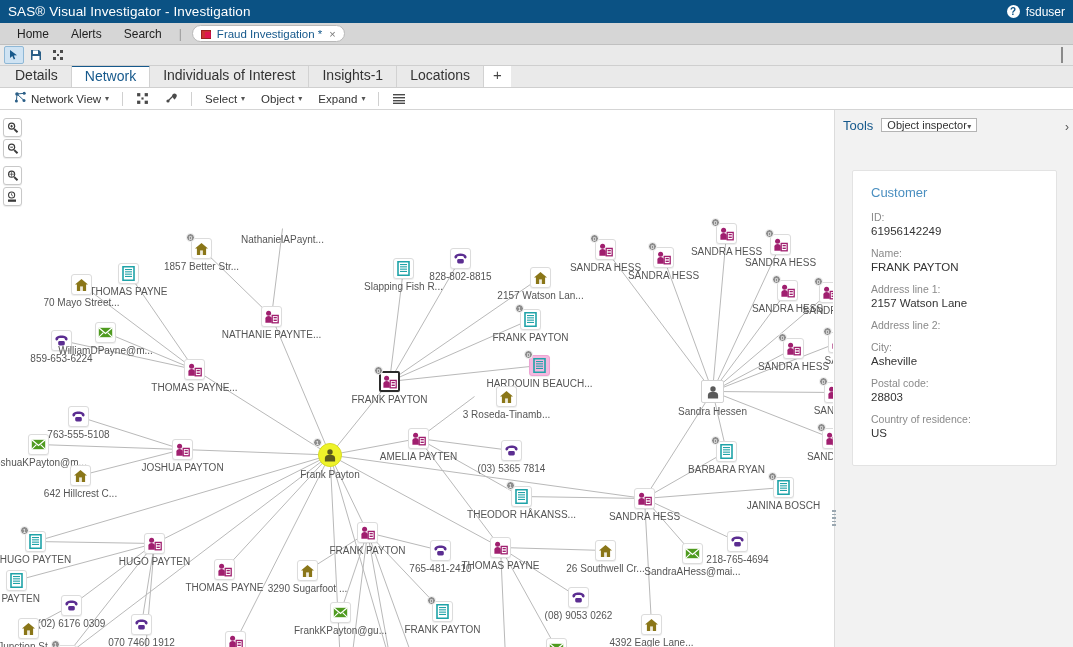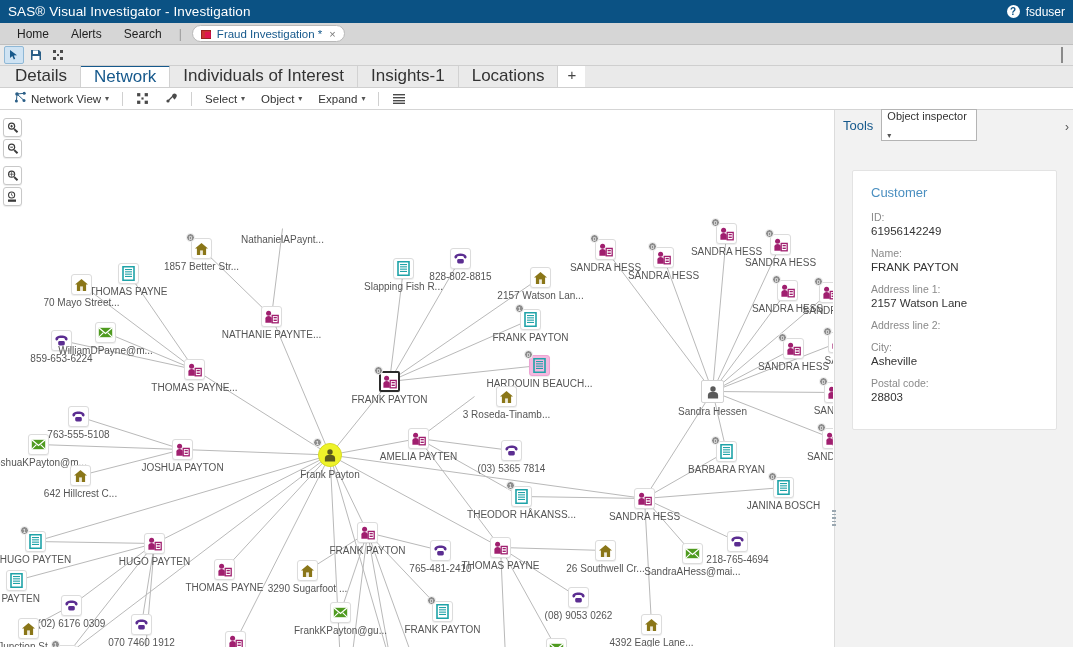--- a/index.html
+++ b/index.html
@@ -62,21 +62,21 @@
   }
   .tbtn.sel { background:#cfe3f3; border:1px solid #8fb8d6; }
   #icontoolbar .far-right { margin-left:auto; margin-right:6px; }
 
   
   #viewtabs {
     height:22px; background:#eaeaea; display:flex; align-items:flex-end;
     border-bottom:1px solid #cfcfcf; padding-left:2px;
   }
   .vtab {
-    height:22px; line-height:21px; padding:0 13px; font-size:17px; color:#333;
+    height:22px; line-height:21px; padding:0 13px; font-size:14px; color:#333;
     border-right:1px solid #d2d2d2; background:#eaeaea; white-space:nowrap;
   }
   .vtab.active {
     background:#fff; color:#16598c; border-top:2px solid #16598c;
     line-height:19px; border-right:1px solid #d2d2d2;
   }
   .vtab.plus { padding:0 9px; font-size:15px; color:#444; border-right:none; background:#fff; line-height:20px; }
 
   
   #actionbar {
@@ -142,23 +142,23 @@
   #rightpanel {
     position:absolute; left:834px; top:0; right:0; bottom:0;
     background:#f2f2f2; border-left:1px solid #dcdcdc;
   }
   #toolsrow {
     height:27px; display:flex; align-items:center; gap:8px; padding:3px 8px 0 8px;
     position:relative;
   }
   #toolsrow .tools-label { color:#16598c; font-size:13px; }
   .inspector-select {
-    background:#fff; border:1px solid #b4b4b4; height:32px; min-width:96px;
-    font-size:11px; color:#333; display:flex; align-items:flex-start;
-    justify-content:space-between; padding:0 5px;flex-direction:column;
+    background:#fff; border:1px solid #b4b4b4; height:14px; min-width:96px;
+    font-size:11px; color:#333; display:flex; align-items:flex-end;
+    justify-content:space-between; padding:0 5px;
   }
   .inspector-select .caret { font-size:8px; color:#555; }
   #panel-expand { position:absolute; right:4px; top:10px; color:#555; font-size:12px; }
 
   .card {
     position:absolute; left:17px; top:60px; width:205px;
     background:#fff; border:1px solid #e3e3e3; border-radius:2px;
     padding:14px 18px 16px 18px;
   }
   .card h3 { margin:0 0 11px 0; font-weight:normal; font-size:13px; color:#4a8fc0; }
@@ -1097,16 +1097,20 @@
             <div class="k">Address line 2:</div>
           </div>
           <div class="field">
             <div class="k">City:</div>
             <div class="v">Asheville</div>
           </div>
           <div class="field">
             <div class="k">Postal code:</div>
             <div class="v">28803</div>
           </div>
+          <div class="field">
+            <div class="k">Country of residence:</div>
+            <div class="v">US</div>
+          </div>
         </div>
     </div>
   </div>
 </div>
 
 </body></html>

